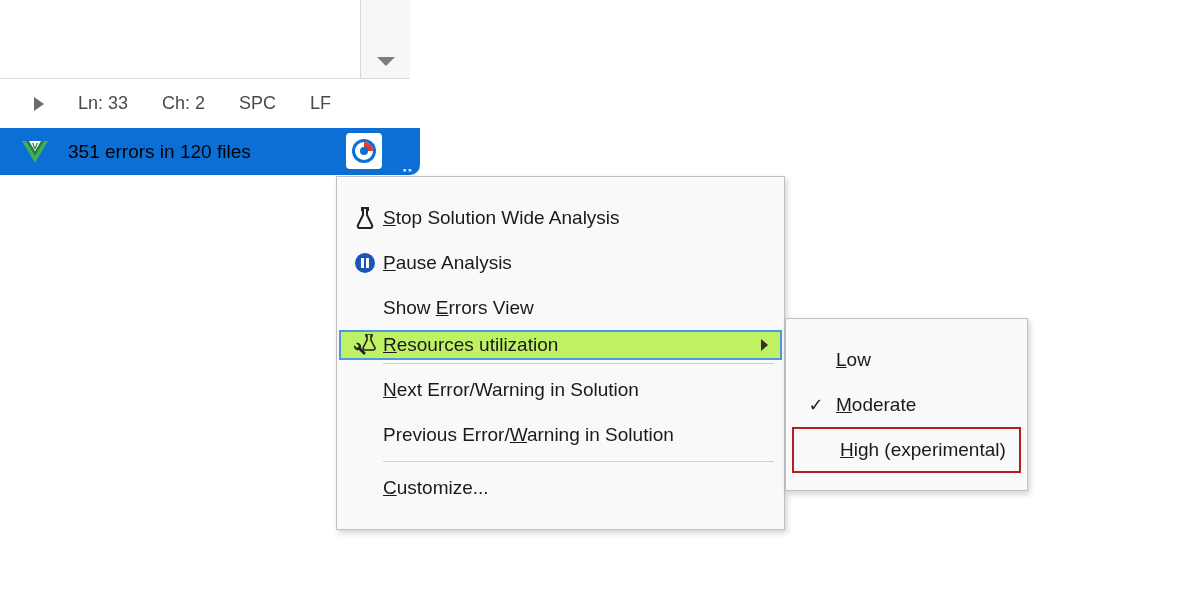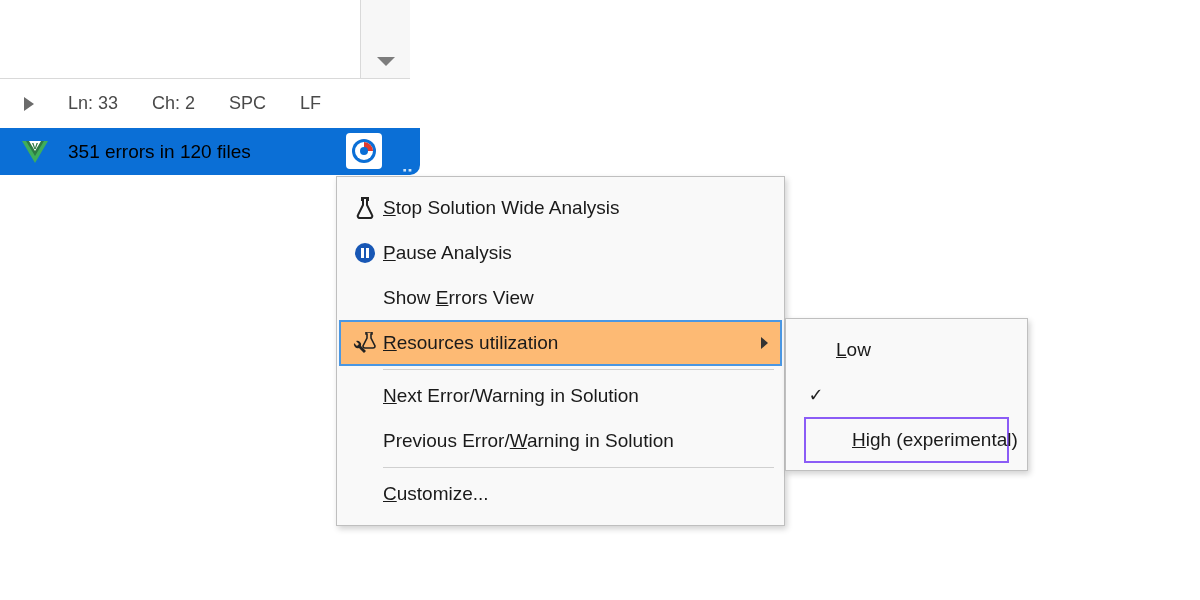--- a/index.html
+++ b/index.html
@@ -46,21 +46,21 @@
   .status-row {
     position: absolute;
     left: 0;
     top: 78px;
     width: 410px;
     height: 50px;
     border-top: 1px solid #d9d9d9;
     display: flex;
     align-items: center;
     gap: 34px;
-    padding-left: 24px;
+    padding-left: 34px;
     color: #4a4a4a;
     font-size: 18px;
   }
   .play-glyph {
     width: 0; height: 0;
     border-top: 7px solid transparent;
     border-bottom: 7px solid transparent;
     border-left: 10px solid #6b6b6b;
   }
 
@@ -104,21 +104,21 @@
     font-size: 18px;
     line-height: 1;
   }
 
   
   .menu {
     position: absolute;
     background: #f9f9f9;
     border: 1px solid #bfbfbf;
     box-shadow: 2px 3px 6px rgba(0,0,0,0.18);
-    padding: 8px 2px;
+    padding: 18px 2px;
   }
   .menu.main {
     left: 336px;
     top: 176px;
     width: 449px;
   }
   .menu.sub {
     left: 785px;
     top: 318px;
     width: 243px;
@@ -126,29 +126,29 @@
   .menu-item {
     display: flex;
     align-items: center;
     height: 44px;
     padding: 0 12px 0 6px;
     margin: 1px 2px;
     cursor: default;
     position: relative;
   }
   .menu-item.highlight {
-    background: #fdba74;
+    background: #bef264;
     border: 2px solid #4a97e3;
     margin: -1px 0;
-    height: 46px;
+    height: 30px;
   }
   .menu-item.sub-highlight {
-    border: 2px solid #8b5cf6;
+    border: 2px solid #b91c1c;
     background: #f9f9f9;
-    margin: -1px 16px;
+    margin: -1px 4px;
     height: 46px;
   }
   .menu-icon {
     width: 36px;
     display: flex;
     justify-content: center;
     align-items: center;
     flex-shrink: 0;
   }
   .menu-label {
@@ -264,18 +264,19 @@
 
 <div class="menu sub">
   <div class="menu-item">
     <span class="menu-icon"></span>
     <span class="menu-label"><u>L</u>ow</span>
   </div>
   <div class="menu-item">
     <span class="menu-icon">
         <span class="checkmark">✓</span>
       </span>
+    <span class="menu-label"><u>M</u>oderate</span>
   </div>
   <div class="menu-item sub-highlight">
     <span class="menu-icon"></span>
     <span class="menu-label"><u>H</u>igh (experimental)</span>
   </div>
 </div>
 
 </body></html>

